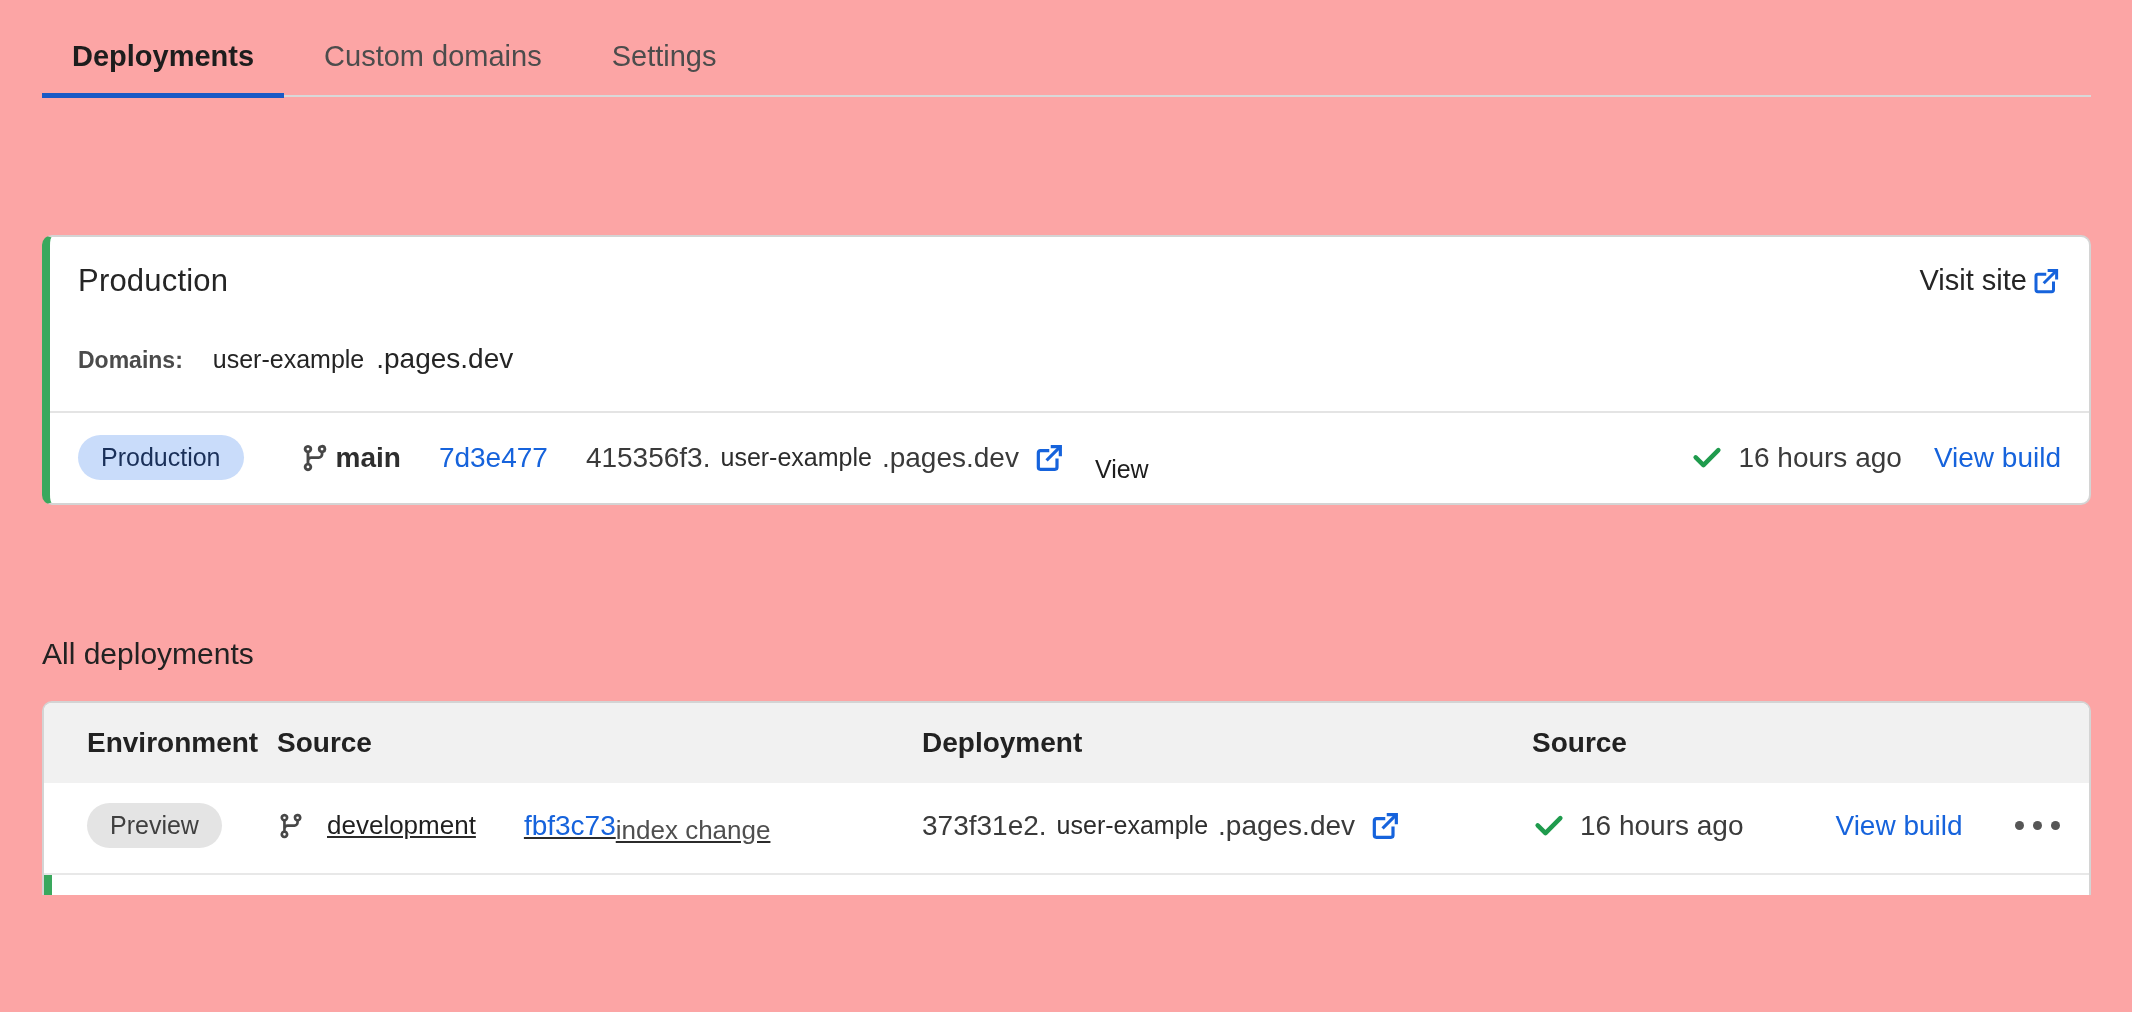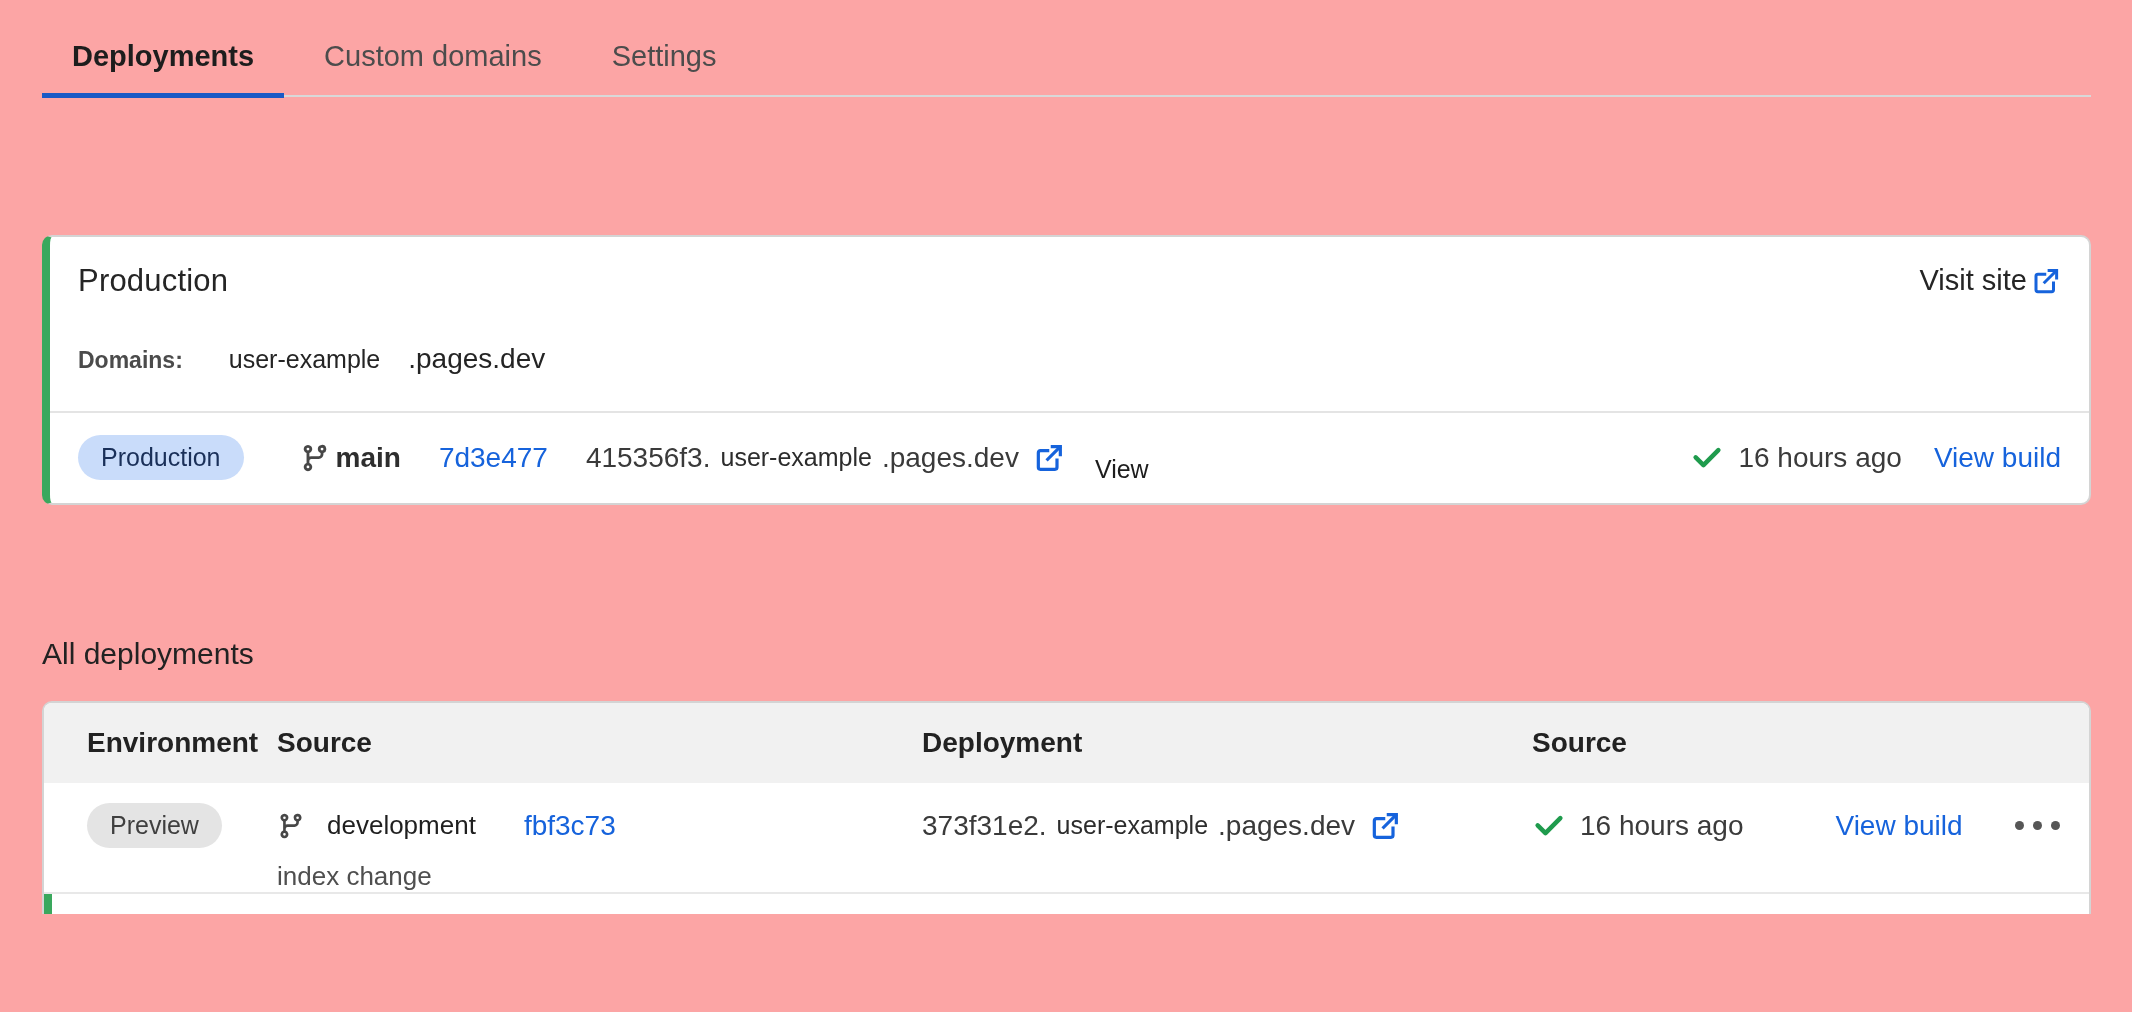--- a/index.html
+++ b/index.html
@@ -83,21 +83,20 @@
     margin-top: 40px;
     font-size: 27px;
     color: #404040;
   }
   .domains-row {
     display: flex;
     align-items: baseline;
     padding: 0 28px;
     margin-top: 44px;
     padding-bottom: 36px;
-    gap: 16px;
   }
   .domains-label {
     font-size: 23px;
     font-weight: 700;
     color: #4b4b4b;
     margin-right: 30px;
   }
   .domain-name { font-size: 25px; color: #242424; }
   .domain-suffix { font-size: 28px; color: #242424; margin-left: 12px; }
 
@@ -173,25 +172,26 @@
     align-items: center;
   }
   .t-head .th {
     font-size: 28px;
     font-weight: 700;
     color: #222222;
   }
   .t-row {
     background: #ffffff;
     padding-top: 20px;
+    padding-bottom: 24px;
     border-bottom: 2px solid #e8e8e8;
   }
   .cell { display: flex; align-items: center; }
   .cell-top { height: 46px; }
-  .source-cell { flex-direction: column; align-items: flex-start; justify-content: flex-start; }
+  .source-cell { flex-direction: row; align-items: flex-start; justify-content: flex-start; text-decoration: underline; }
   .source-line1 { display: flex; align-items: center; height: 46px; }
   .source-line1 .branch-name-light { font-size: 26px; font-weight: 400; color: #1f1f1f; }
   .commit-msg { font-size: 26px; color: #4f4f4f; margin-top: 12px; }
   .status-cell { display: flex; align-items: center; height: 46px; }
   .dots-btn {
     margin-left: auto;
     display: inline-flex;
     gap: 9px;
     cursor: pointer;
     padding: 6px 2px;

